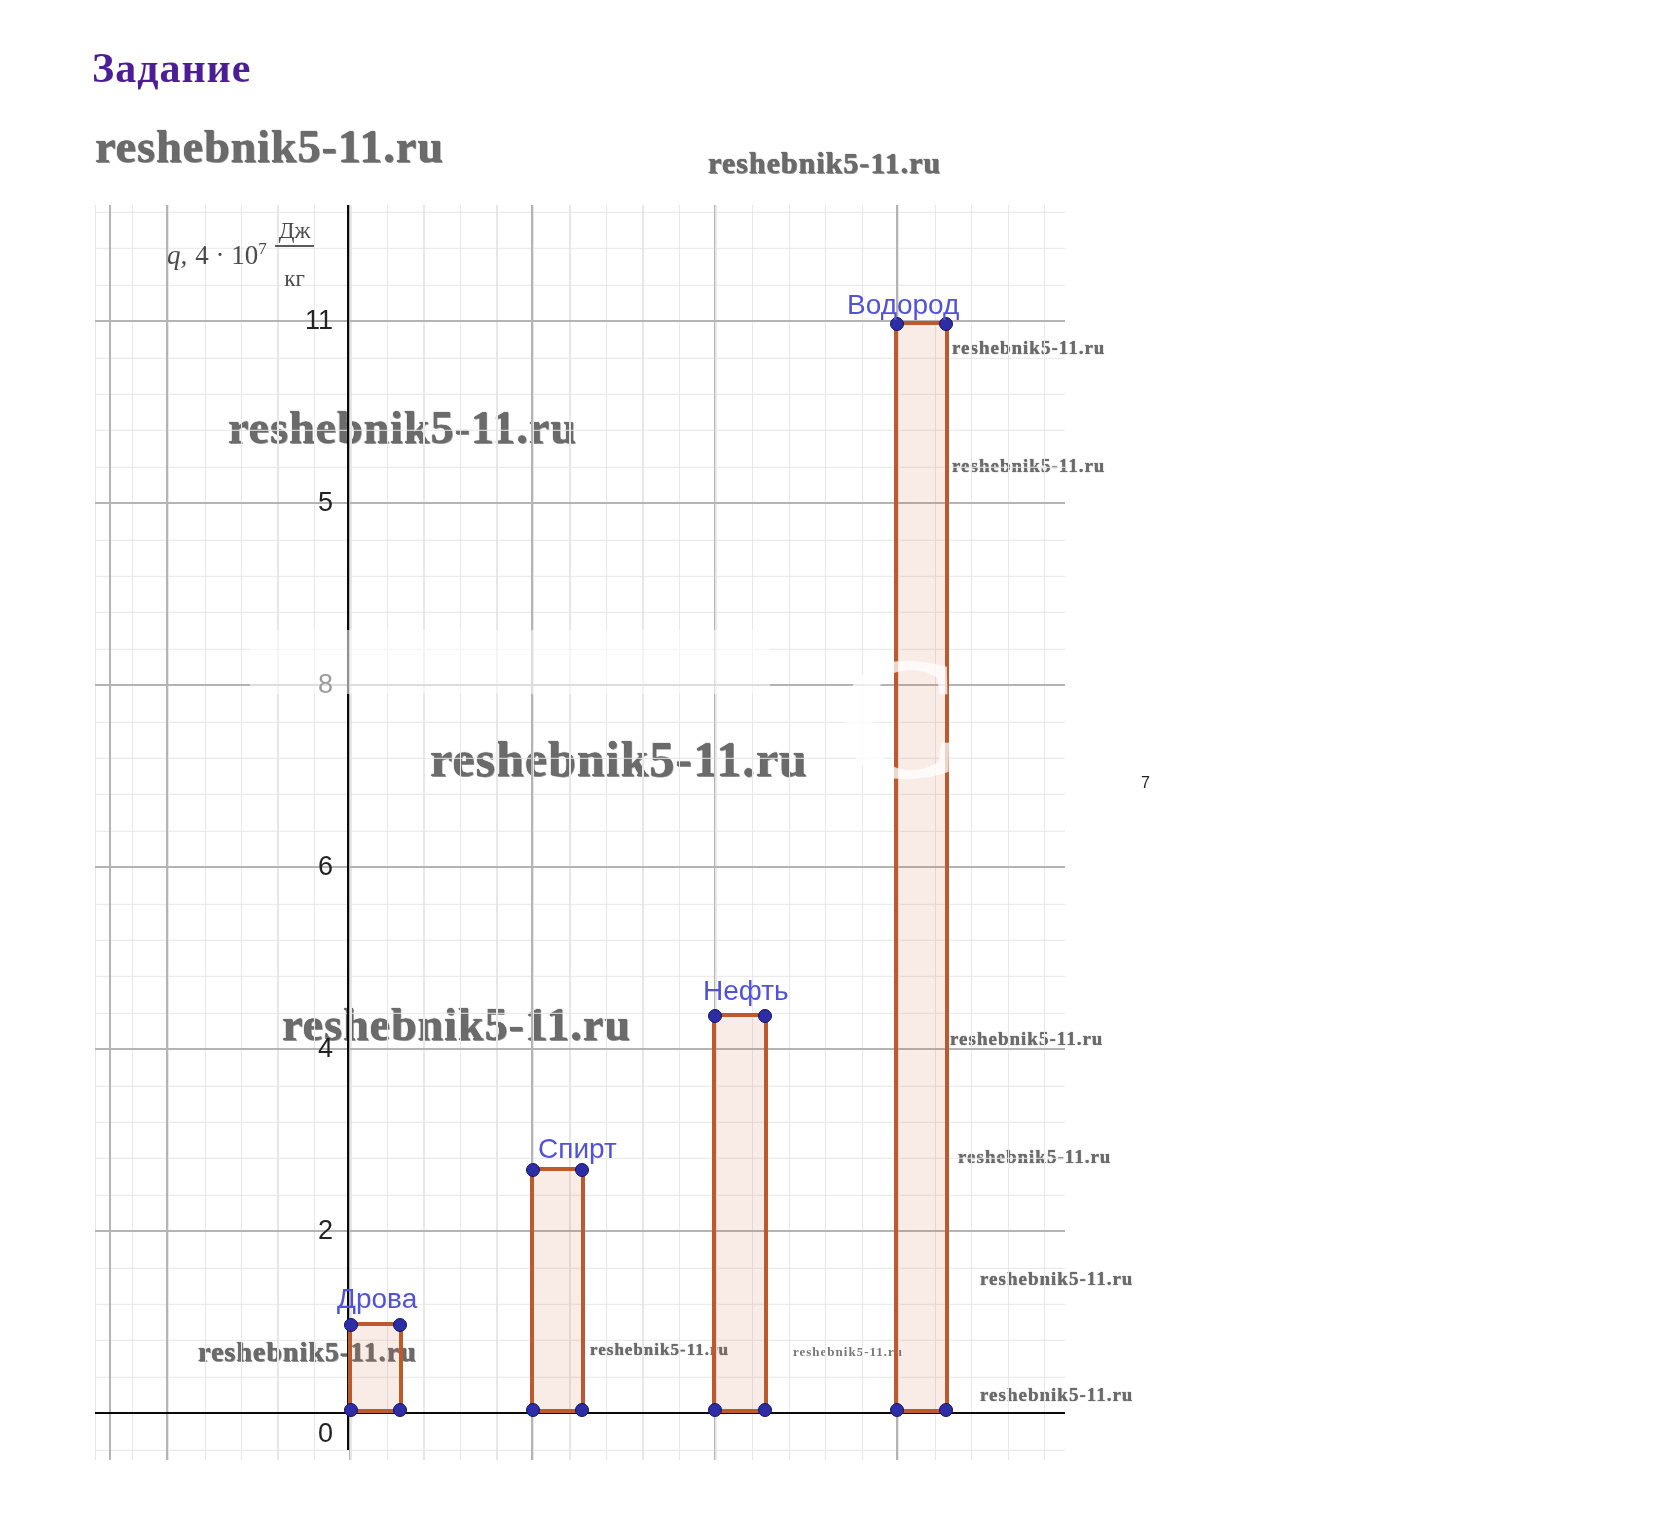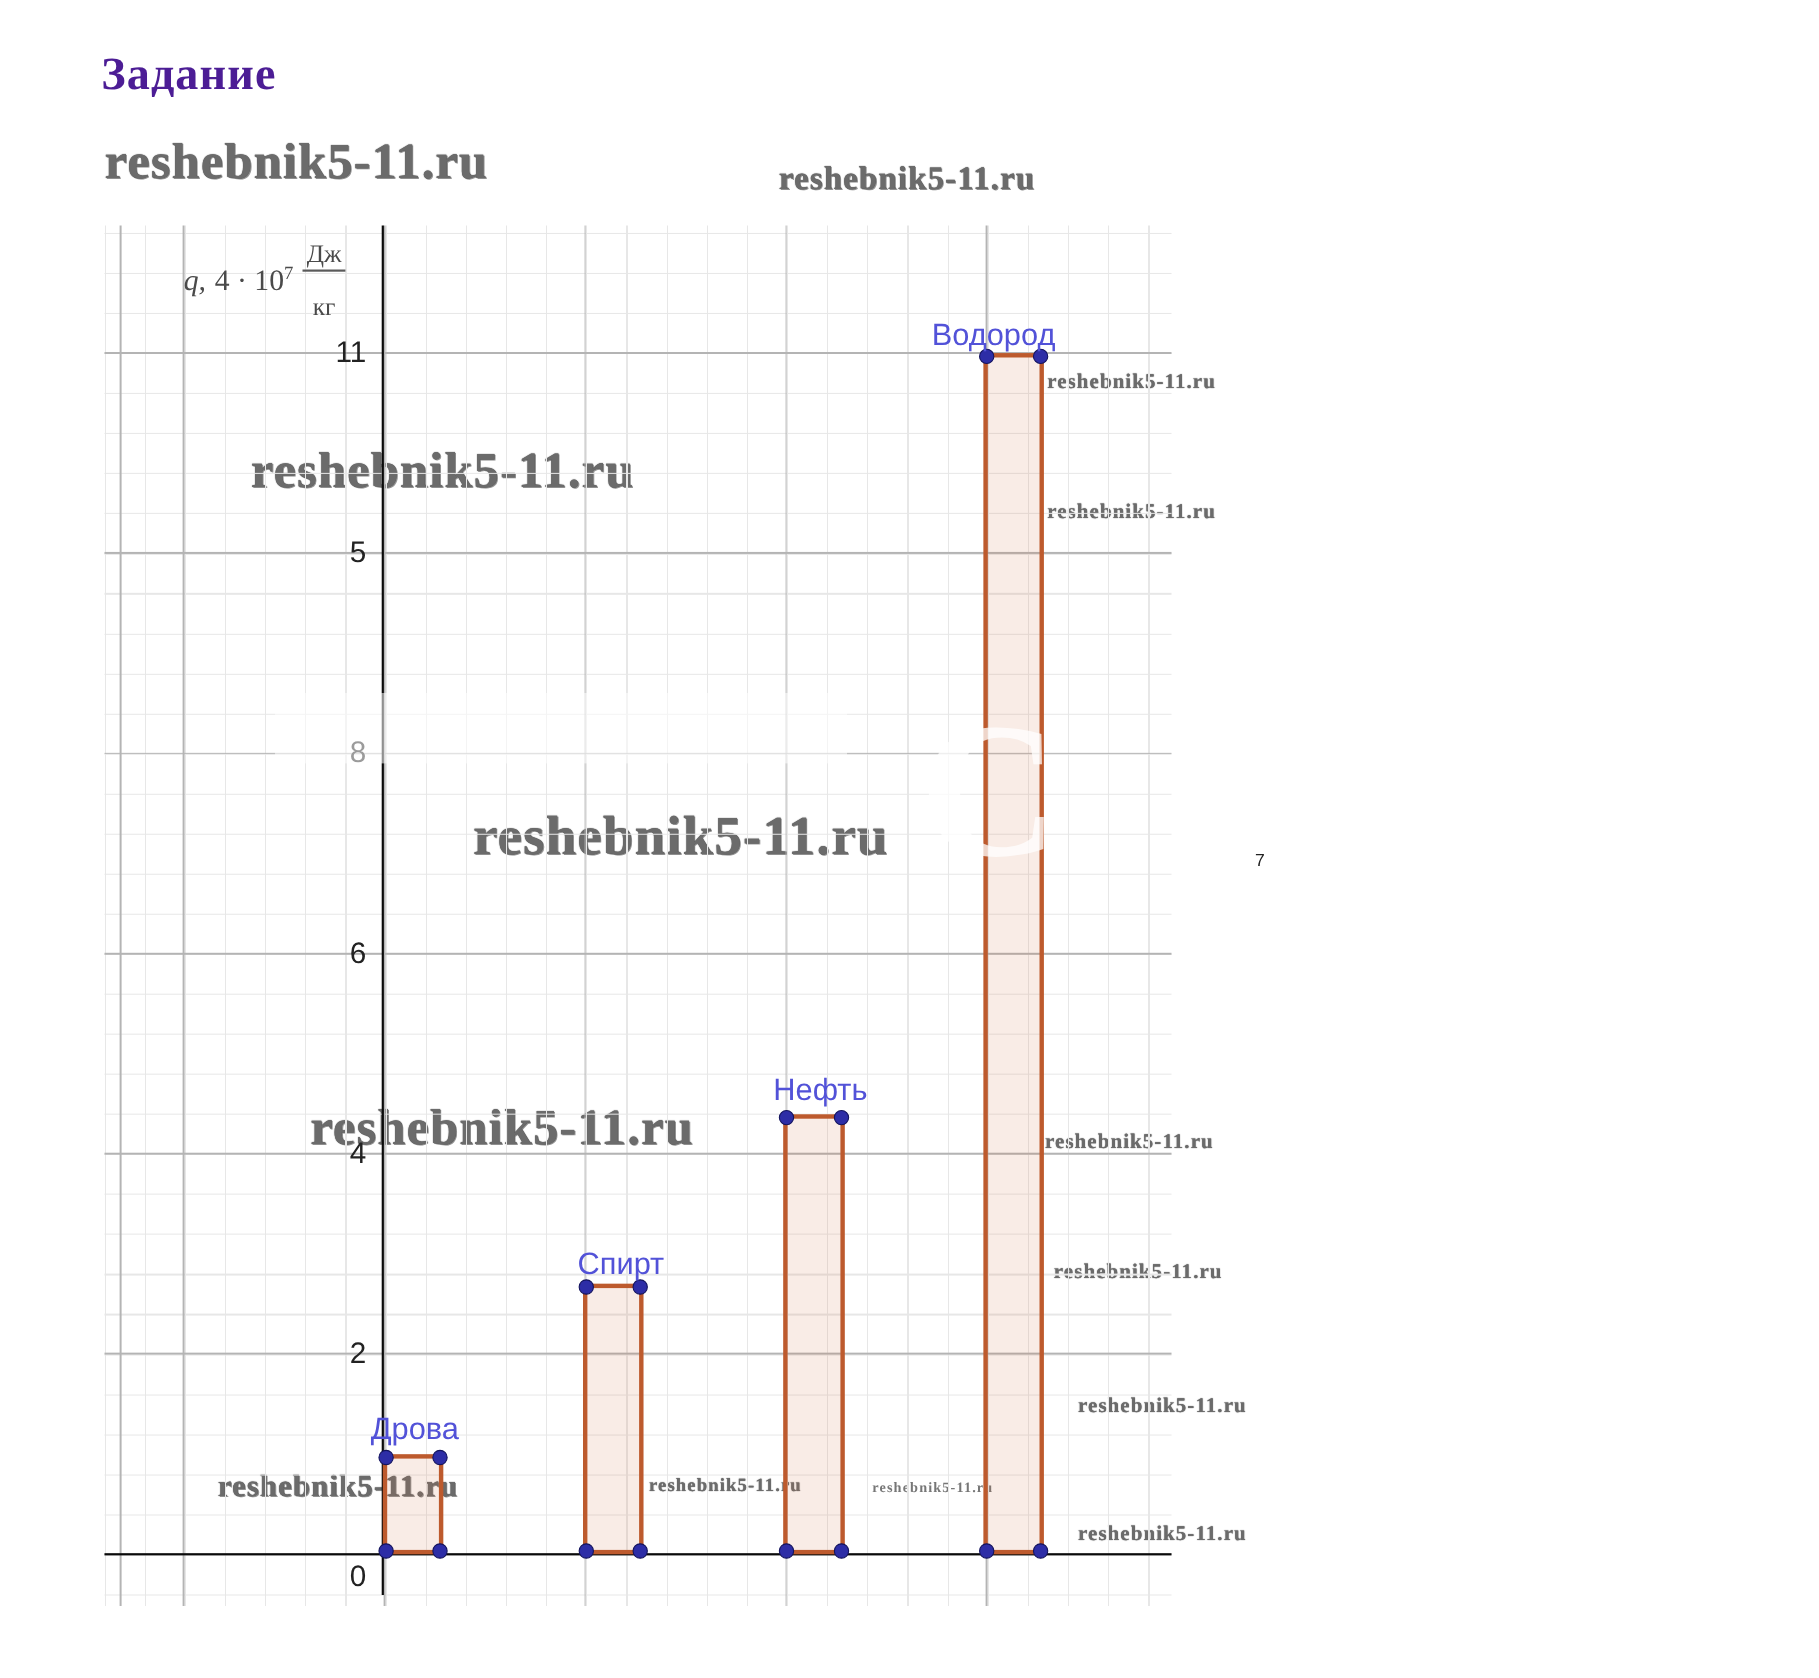--- a/index.html
+++ b/index.html
@@ -125,20 +125,20 @@
     <span class="dot br"></span>
   </div>
   <div class="abs bar" style="left:799px;top:116px;width:55px;height:1092px;">
     <span class="dot tl"></span>
     <span class="dot tr"></span>
     <span class="dot bl"></span>
     <span class="dot br"></span>
   </div>
 
   <div class="abs bar-label" style="left:242px;top:1078px;">Дрова</div>
-  <div class="abs bar-label" style="left:430px;top:928px;text-align:center;">Спирт</div>
+  <div class="abs bar-label" style="left:443px;top:928px;text-align:center;">Спирт</div>
   <div class="abs bar-label" style="left:608px;top:770px;">Нефть</div>
   <div class="abs bar-label" style="left:728px;top:84px;margin-left:24px;">Водород</div>
 </div>
 
 <div class="abs ghost-band"></div>
 <div class="abs ghost-c">C</div>
 <div class="abs artifact-glyph">7</div>
 
 </body></html>

